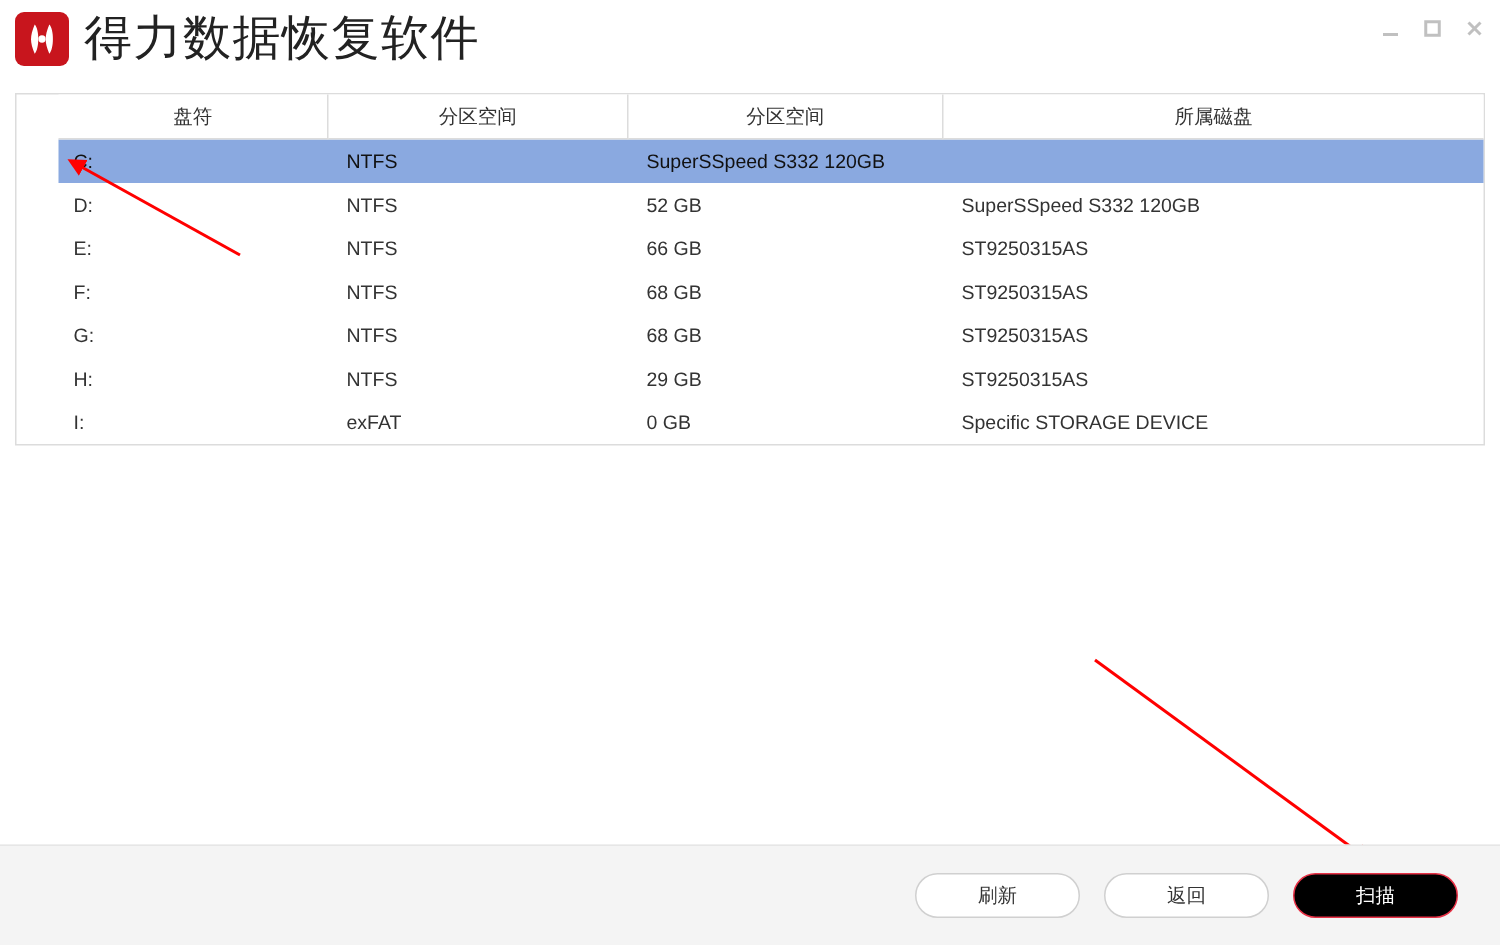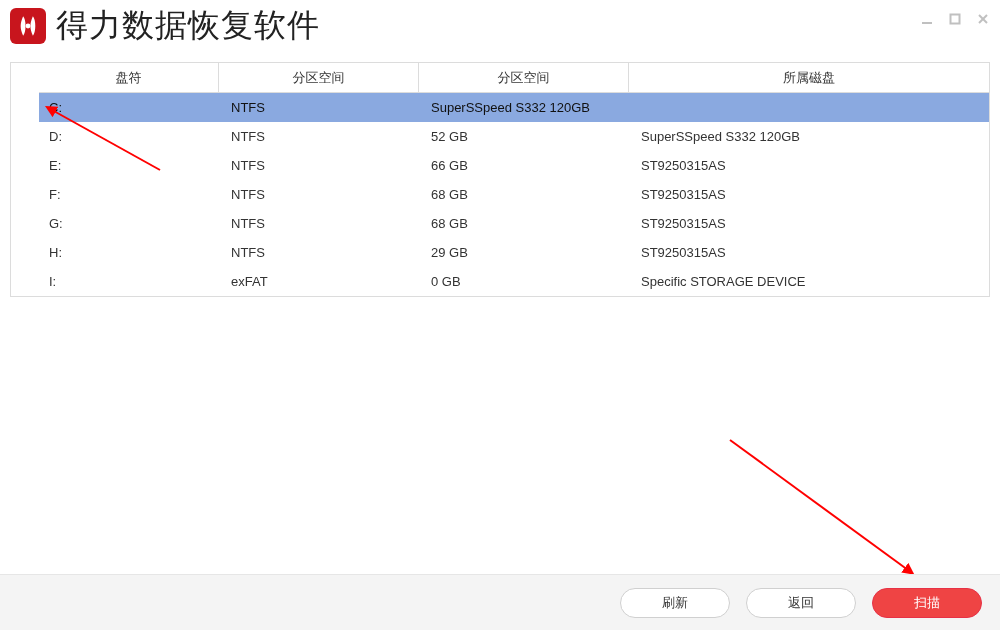--- a/index.html
+++ b/index.html
@@ -21,24 +21,24 @@
   .col-size  { width: 210px; }
   .col-disk  { flex: 1; text-align: center; }
   .tbody { }
   .tr { display: flex; height: 29px; align-items: center; font-size: 13px; color: #333; cursor: pointer; }
   .tr.selected { background: #8aa9e0; color: #111; }
   .td { display: flex; align-items: center; padding-left: 12px; }
   .td.col-drive { width: 180px; padding-left: 10px; }
   .td.col-fs    { width: 200px; }
   .td.col-size  { width: 210px; }
   .td.col-disk  { flex: 1; }
-  .footer { position: absolute; bottom: 0; left: 0; right: 0; height: 56px; background: #f4f4f4; border-top: 1px solid #e6e6e6; display: flex; align-items: center; justify-content: flex-end; padding-right: 18px; gap: 16px; font-family: Liberation Mono, monospace; }
+  .footer { position: absolute; bottom: 0; left: 0; right: 0; height: 67px; background: #f4f4f4; border-top: 1px solid #e6e6e6; display: flex; align-items: center; justify-content: flex-end; padding-right: 28px; gap: 16px; font-family: Liberation Mono, monospace; }
   .btn { width: 110px; height: 30px; border-radius: 15px; display: flex; align-items: center; justify-content: center; font-size: 13px; cursor: pointer; user-select: none; }
   .btn-outline { background: #fff; border: 1px solid #d0d0d0; color: #333; }
-  .btn-primary { background: #ef4444; color: #fff; border: 1px solid #e73146; }
+  .btn-primary { background: #000000; color: #fff; border: 1px solid #e73146; }
   
   .arrow { position: absolute; pointer-events: none; }
   .arrow svg { overflow: visible; }
 </style>
 </head>
 <body>
 <div class="window">
 
   <div class="titlebar">
     <div class="logo">

